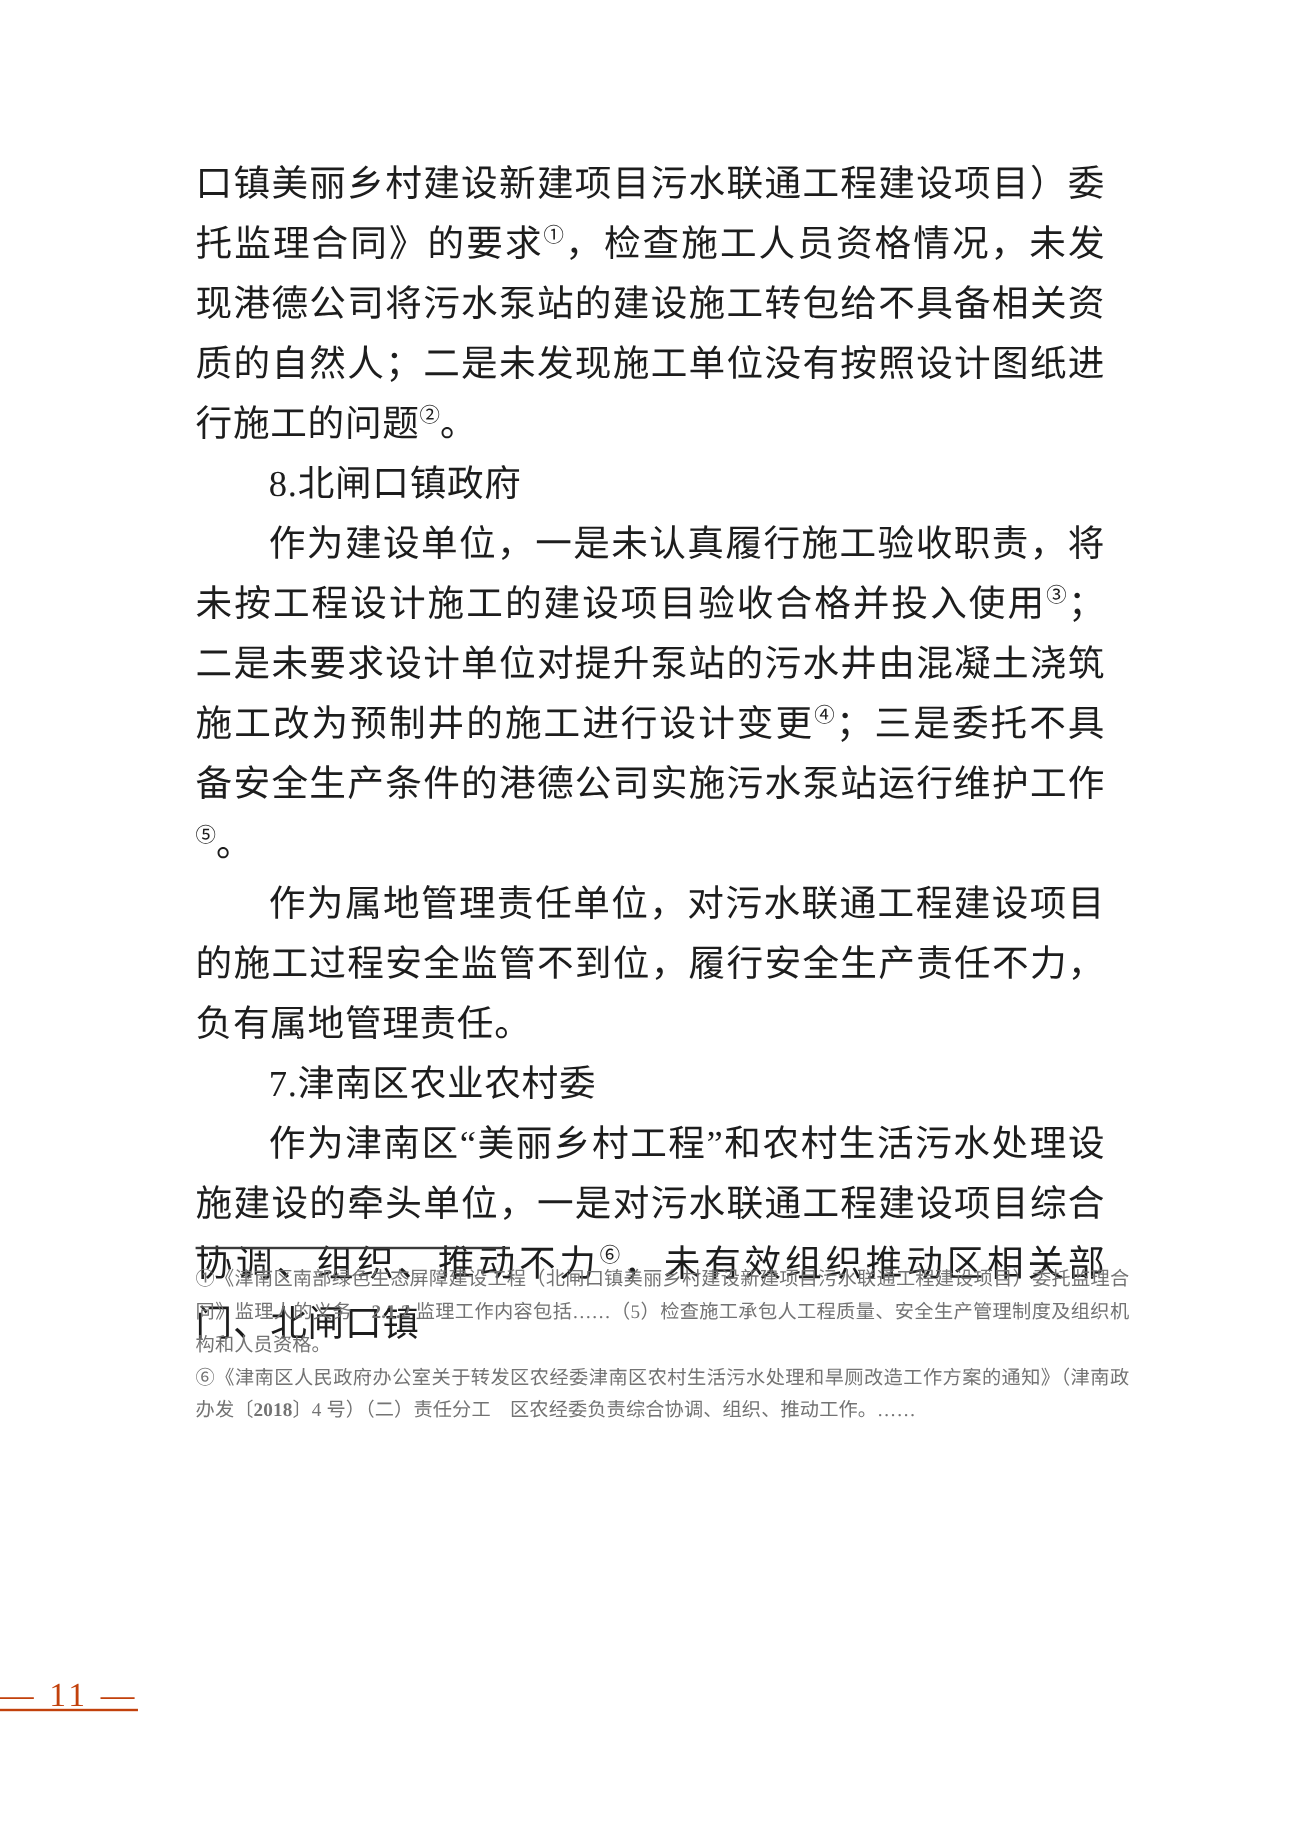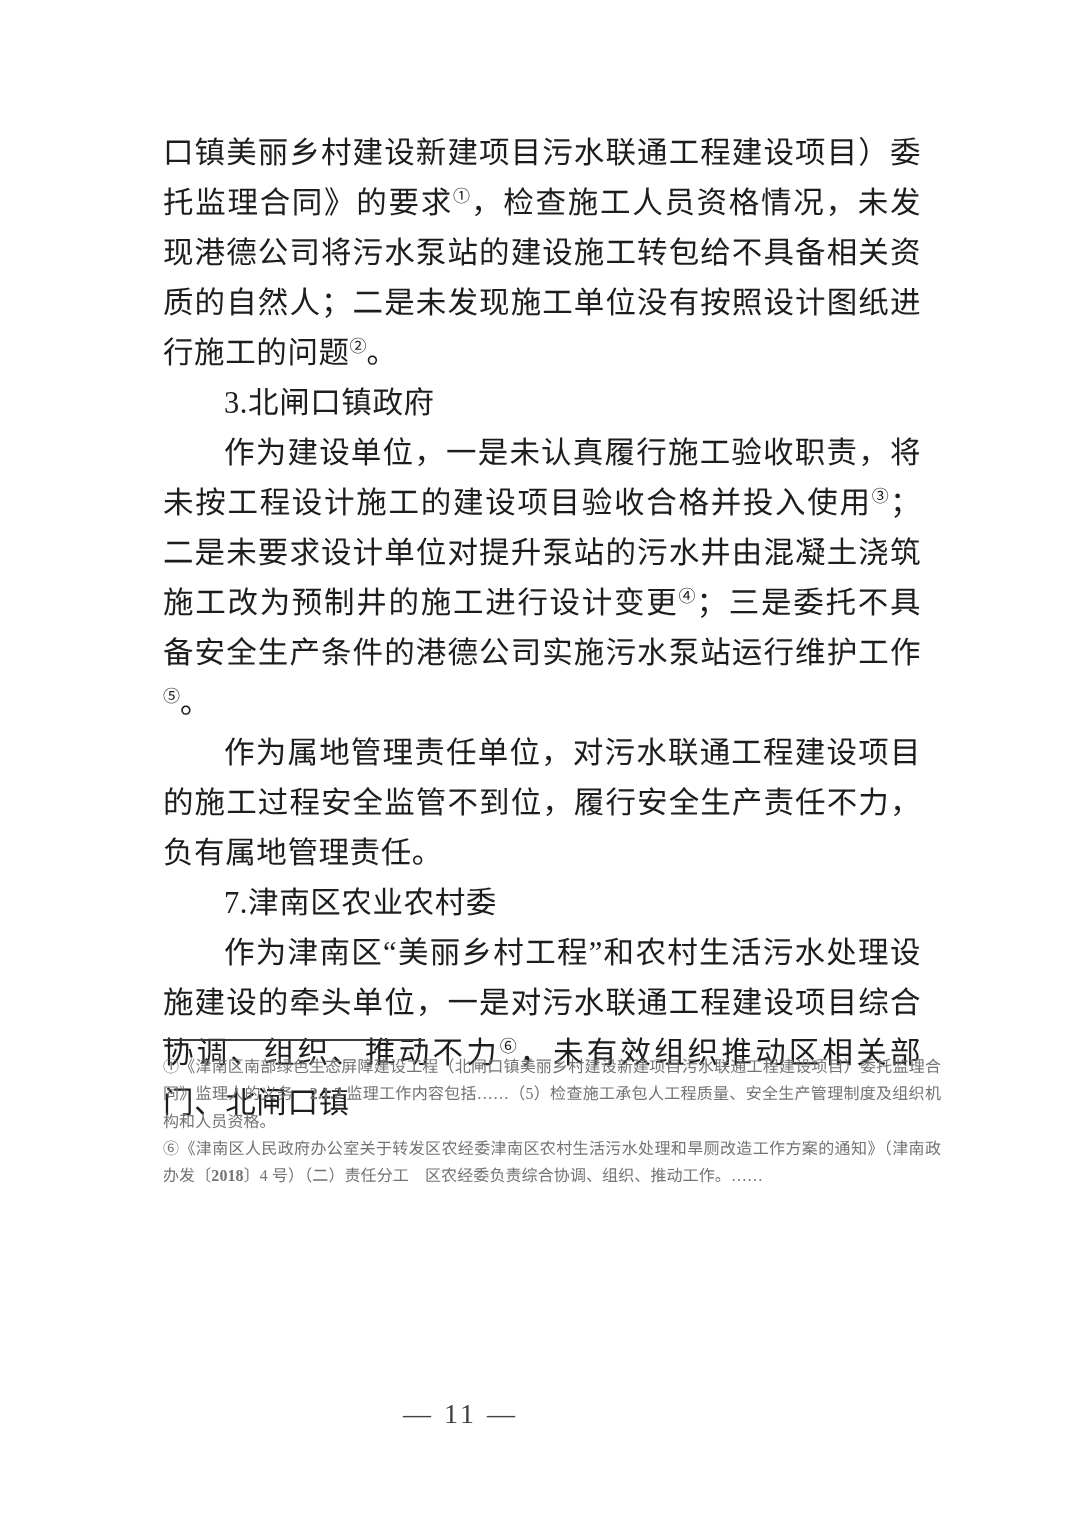--- a/index.html
+++ b/index.html
@@ -89,37 +89,38 @@
   .fn-item b {
     font-weight: bold;
   }
 
   
   .page-number {
     position: absolute;
     left: 0;
     top: 1398px;
     width: 921px;
-    text-align: center;
+    text-align: left;
     font-size: 28px;
     letter-spacing: 3px;
-    color: #404040;
+    color: #c2410c;
     font-family: "Liberation Serif", "DejaVu Serif", serif;
+    text-decoration: underline;
   }
 </style>
 </head>
 <body>
 
 <div class="page">
 
   <div class="body-block">
 
     <p class="para cont"><span>口镇美丽乡村建设新建项目污水联通工程建设项目）委托监理合同》的要求</span><sup class="fn">①</sup><span>，检查施工人员资格情况，未发现港德公司将污水泵站的建设施工转包给不具备相关资质的自然人；二是未发现施工单位没有按照设计图纸进行施工的问题</span><sup class="fn">②</sup><span>。</span></p>
 
-    <p class="para heading">3.北闸口镇政府</p>
+    <p class="para heading">8.北闸口镇政府</p>
 
     <p class="para indent"><span>作为建设单位，一是未认真履行施工验收职责，将未按工程设计施工的建设项目验收合格并投入使用</span><sup class="fn">③</sup><span>；二是未要求设计单位对提升泵站的污水井由混凝土浇筑施工改为预制井的施工进行设计变更</span><sup class="fn">④</sup><span>；三是委托不具备安全生产条件的港德公司实施污水泵站运行维护工作</span><sup class="fn">⑤</sup><span>。</span></p>
 
     <p class="para indent">作为属地管理责任单位，对污水联通工程建设项目的施工过程安全监管不到位，履行安全生产责任不力，负有属地管理责任。</p>
 
     <p class="para heading">7.津南区农业农村委</p>
 
     <p class="para indent"><span>作为津南区“美丽乡村工程”和农村生活污水处理设施建设的牵头单位，一是对污水联通工程建设项目综合协调、组织、推动不力</span><sup class="fn">⑥</sup><span>，未有效组织推动区相关部门、北闸口镇</span></p>
 
   </div>

